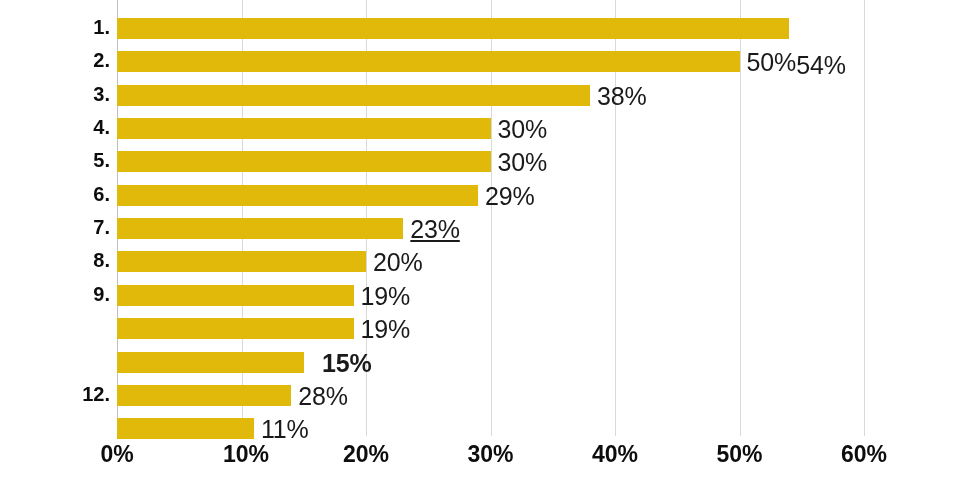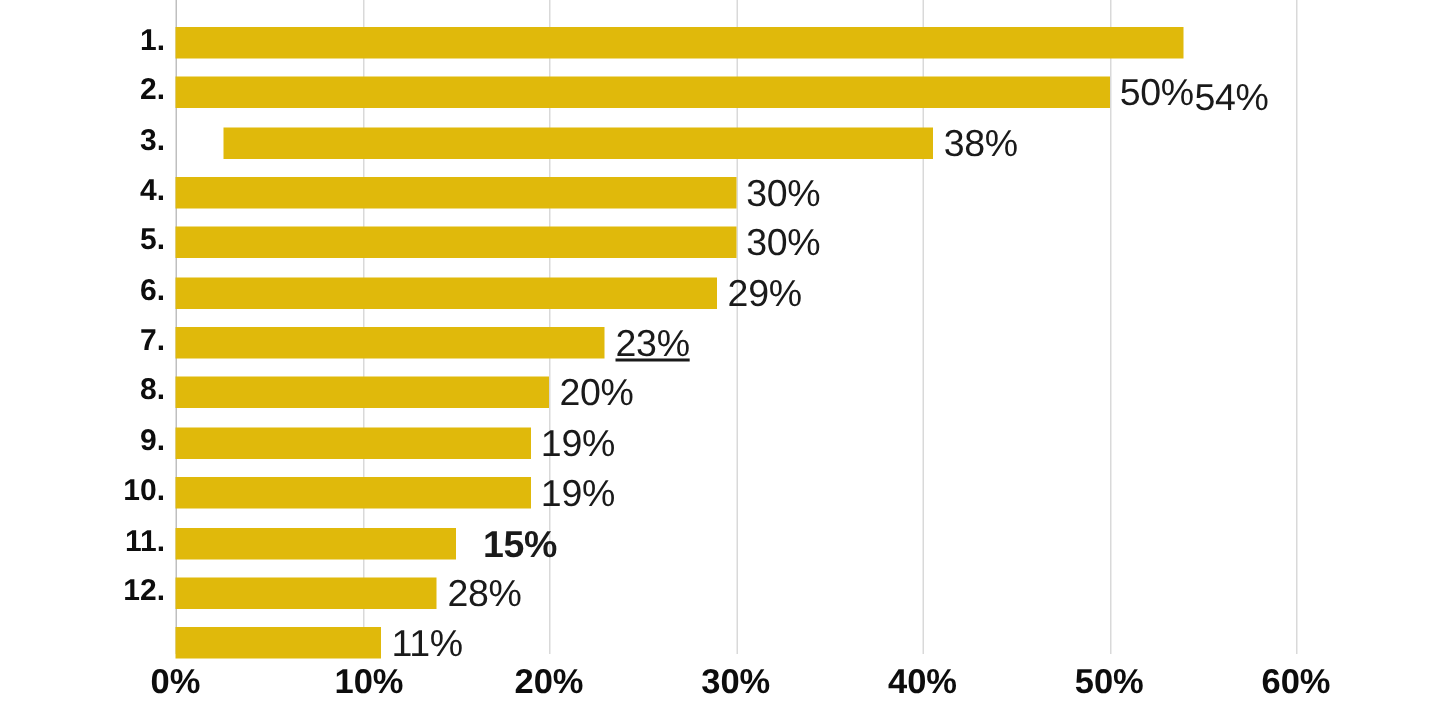--- a/index.html
+++ b/index.html
@@ -111,22 +111,20 @@
   <div id="category-axis">
       <div class="cat-label" style="top: 13px;">1.</div>
       <div class="cat-label" style="top: 46.35px;">2.</div>
       <div class="cat-label" style="top: 79.7px;">3.</div>
       <div class="cat-label" style="top: 113.05px;">4.</div>
       <div class="cat-label" style="top: 146.4px;">5.</div>
       <div class="cat-label" style="top: 179.75px;">6.</div>
       <div class="cat-label" style="top: 213.1px;">7.</div>
       <div class="cat-label" style="top: 246.45px;">8.</div>
       <div class="cat-label" style="top: 279.8px;">9.</div>
-      <div class="cat-label" style="top: 313.15px;">10.</div>
-      <div class="cat-label" style="top: 346.5px;">11.</div>
       <div class="cat-label" style="top: 379.85px;">12.</div>
     </div>
 
   <div id="plot-area">
     <div id="gridlines">
         <div class="gridline axis-zero" style="left: 0px;"></div>
         <div class="gridline" style="left: 124.5px;"></div>
         <div class="gridline" style="left: 249px;"></div>
         <div class="gridline" style="left: 373.5px;"></div>
         <div class="gridline" style="left: 498px;"></div>
@@ -135,21 +133,21 @@
       </div>
     <div id="bars" style="position: absolute; left: 0px; top: 14px; width: 100%;">
         <div class="bar-row" style="top: 0px;">
           <div class="bar" style="width: 672.3px; background: rgb(224, 185, 11);"></div>
           <div class="bar-value-label" style="left: 679.3px; margin-top: 36px;">54%</div>
         </div>
         <div class="bar-row" style="top: 33.35px;">
           <div class="bar" style="width: 622.5px; background: rgb(224, 185, 11);"></div>
           <div class="bar-value-label" style="left: 629.5px;">50%</div>
         </div>
-        <div class="bar-row" style="top: 66.7px; margin-left: 32px;">
+        <div class="bar-row" style="top: 66.7px;">
           <div class="bar" style="width: 473.1px; background: rgb(224, 185, 11);"></div>
           <div class="bar-value-label" style="left: 480.1px;">38%</div>
         </div>
         <div class="bar-row" style="top: 100.05px;">
           <div class="bar" style="width: 373.5px; background: rgb(224, 185, 11);"></div>
           <div class="bar-value-label" style="left: 380.5px;">30%</div>
         </div>
         <div class="bar-row" style="top: 133.4px;">
           <div class="bar" style="width: 373.5px; background: rgb(224, 185, 11);"></div>
           <div class="bar-value-label" style="left: 380.5px;">30%</div>

